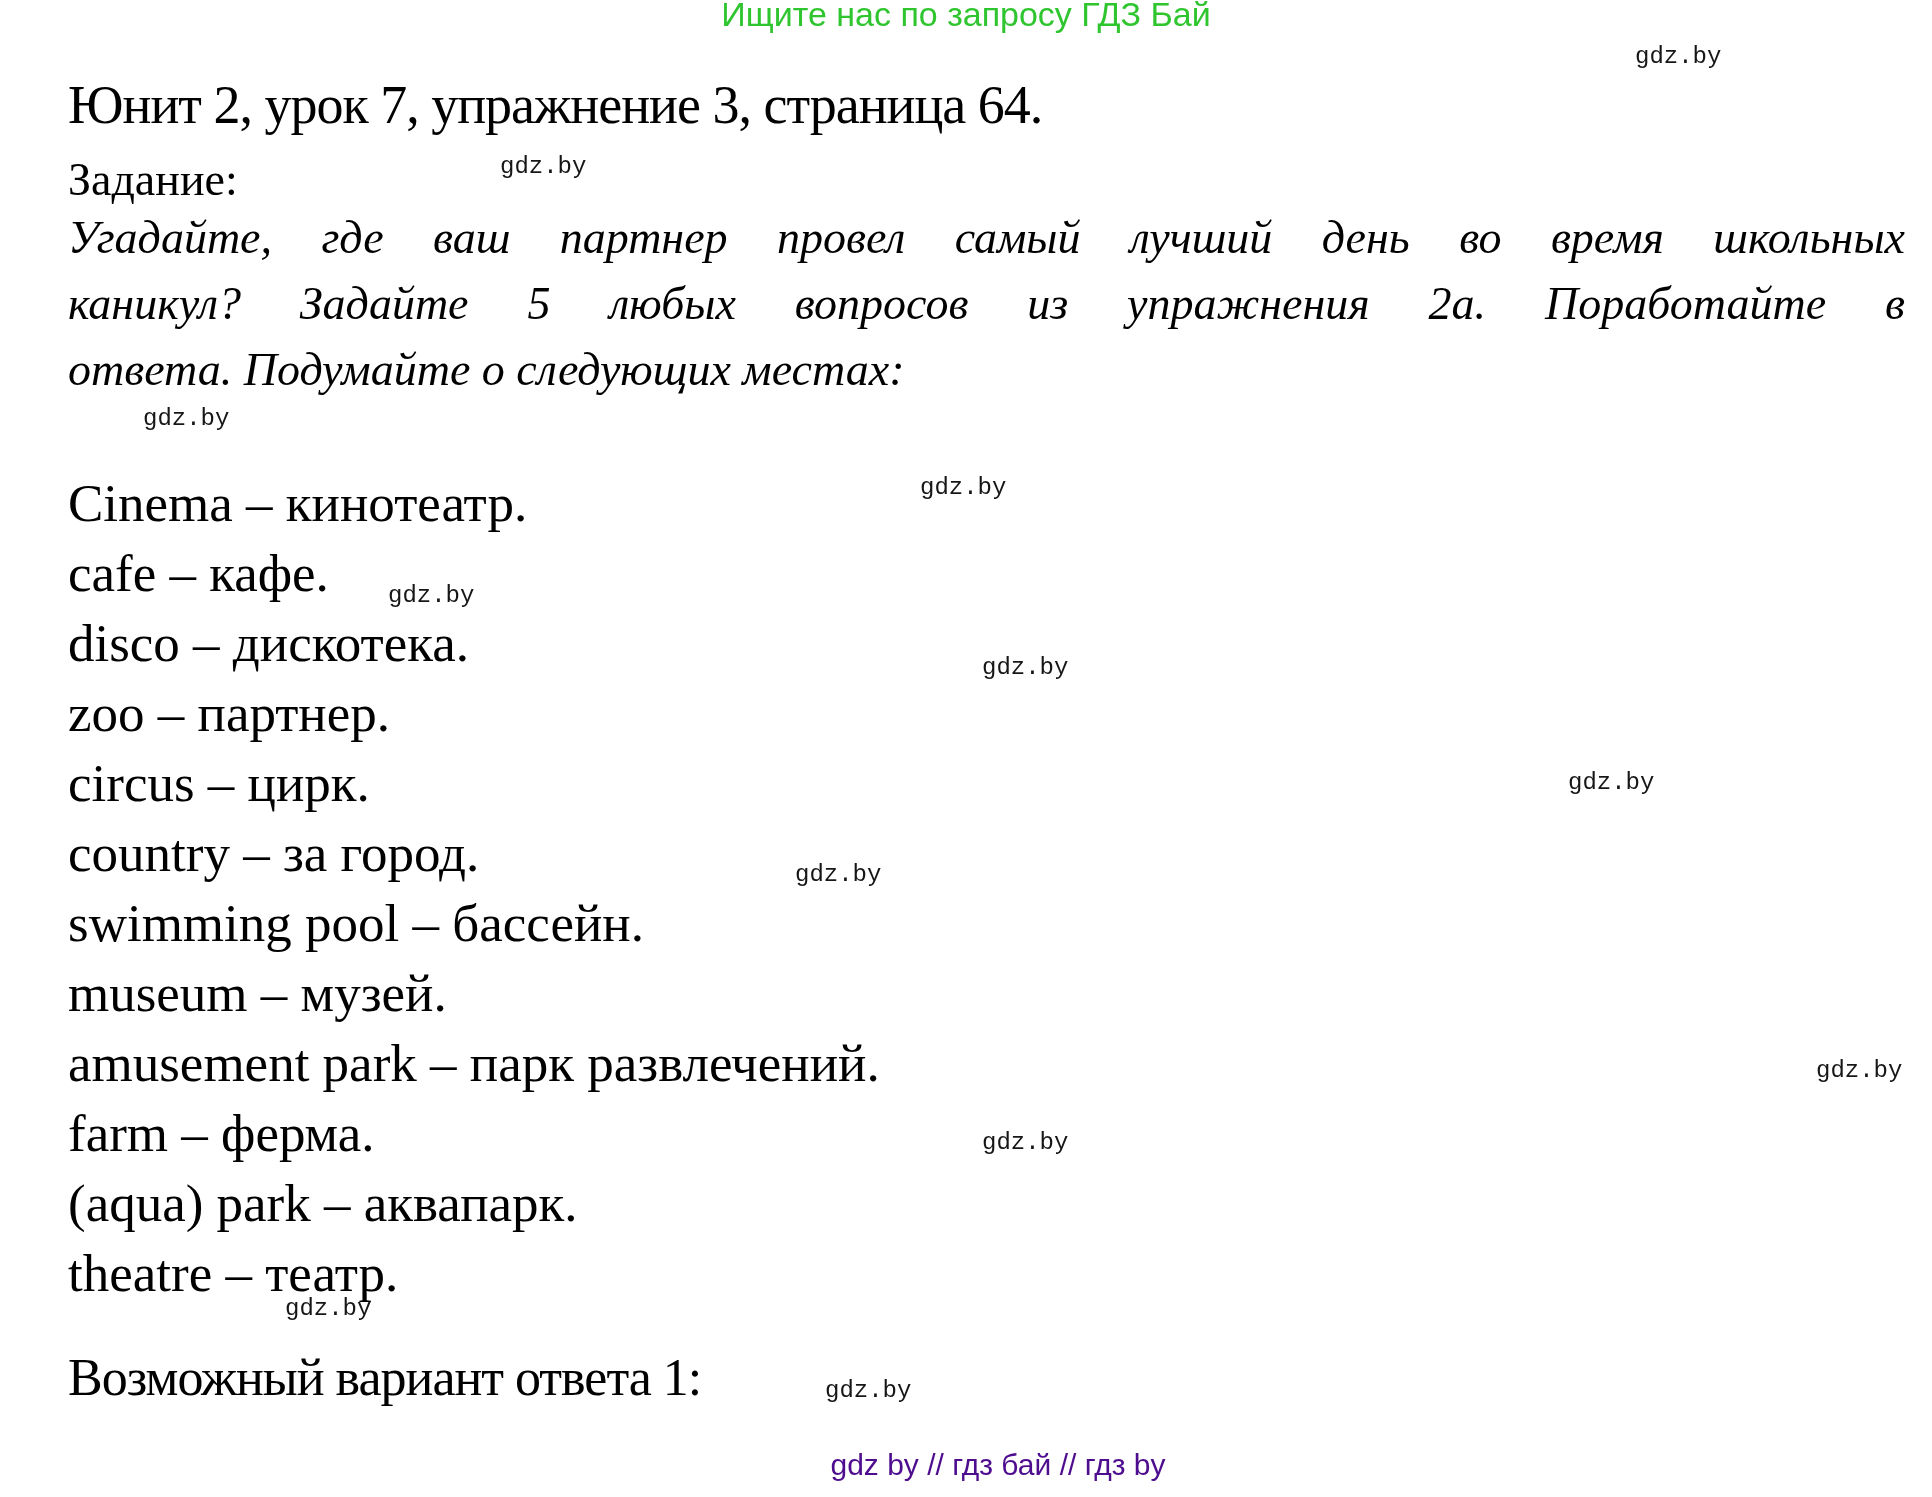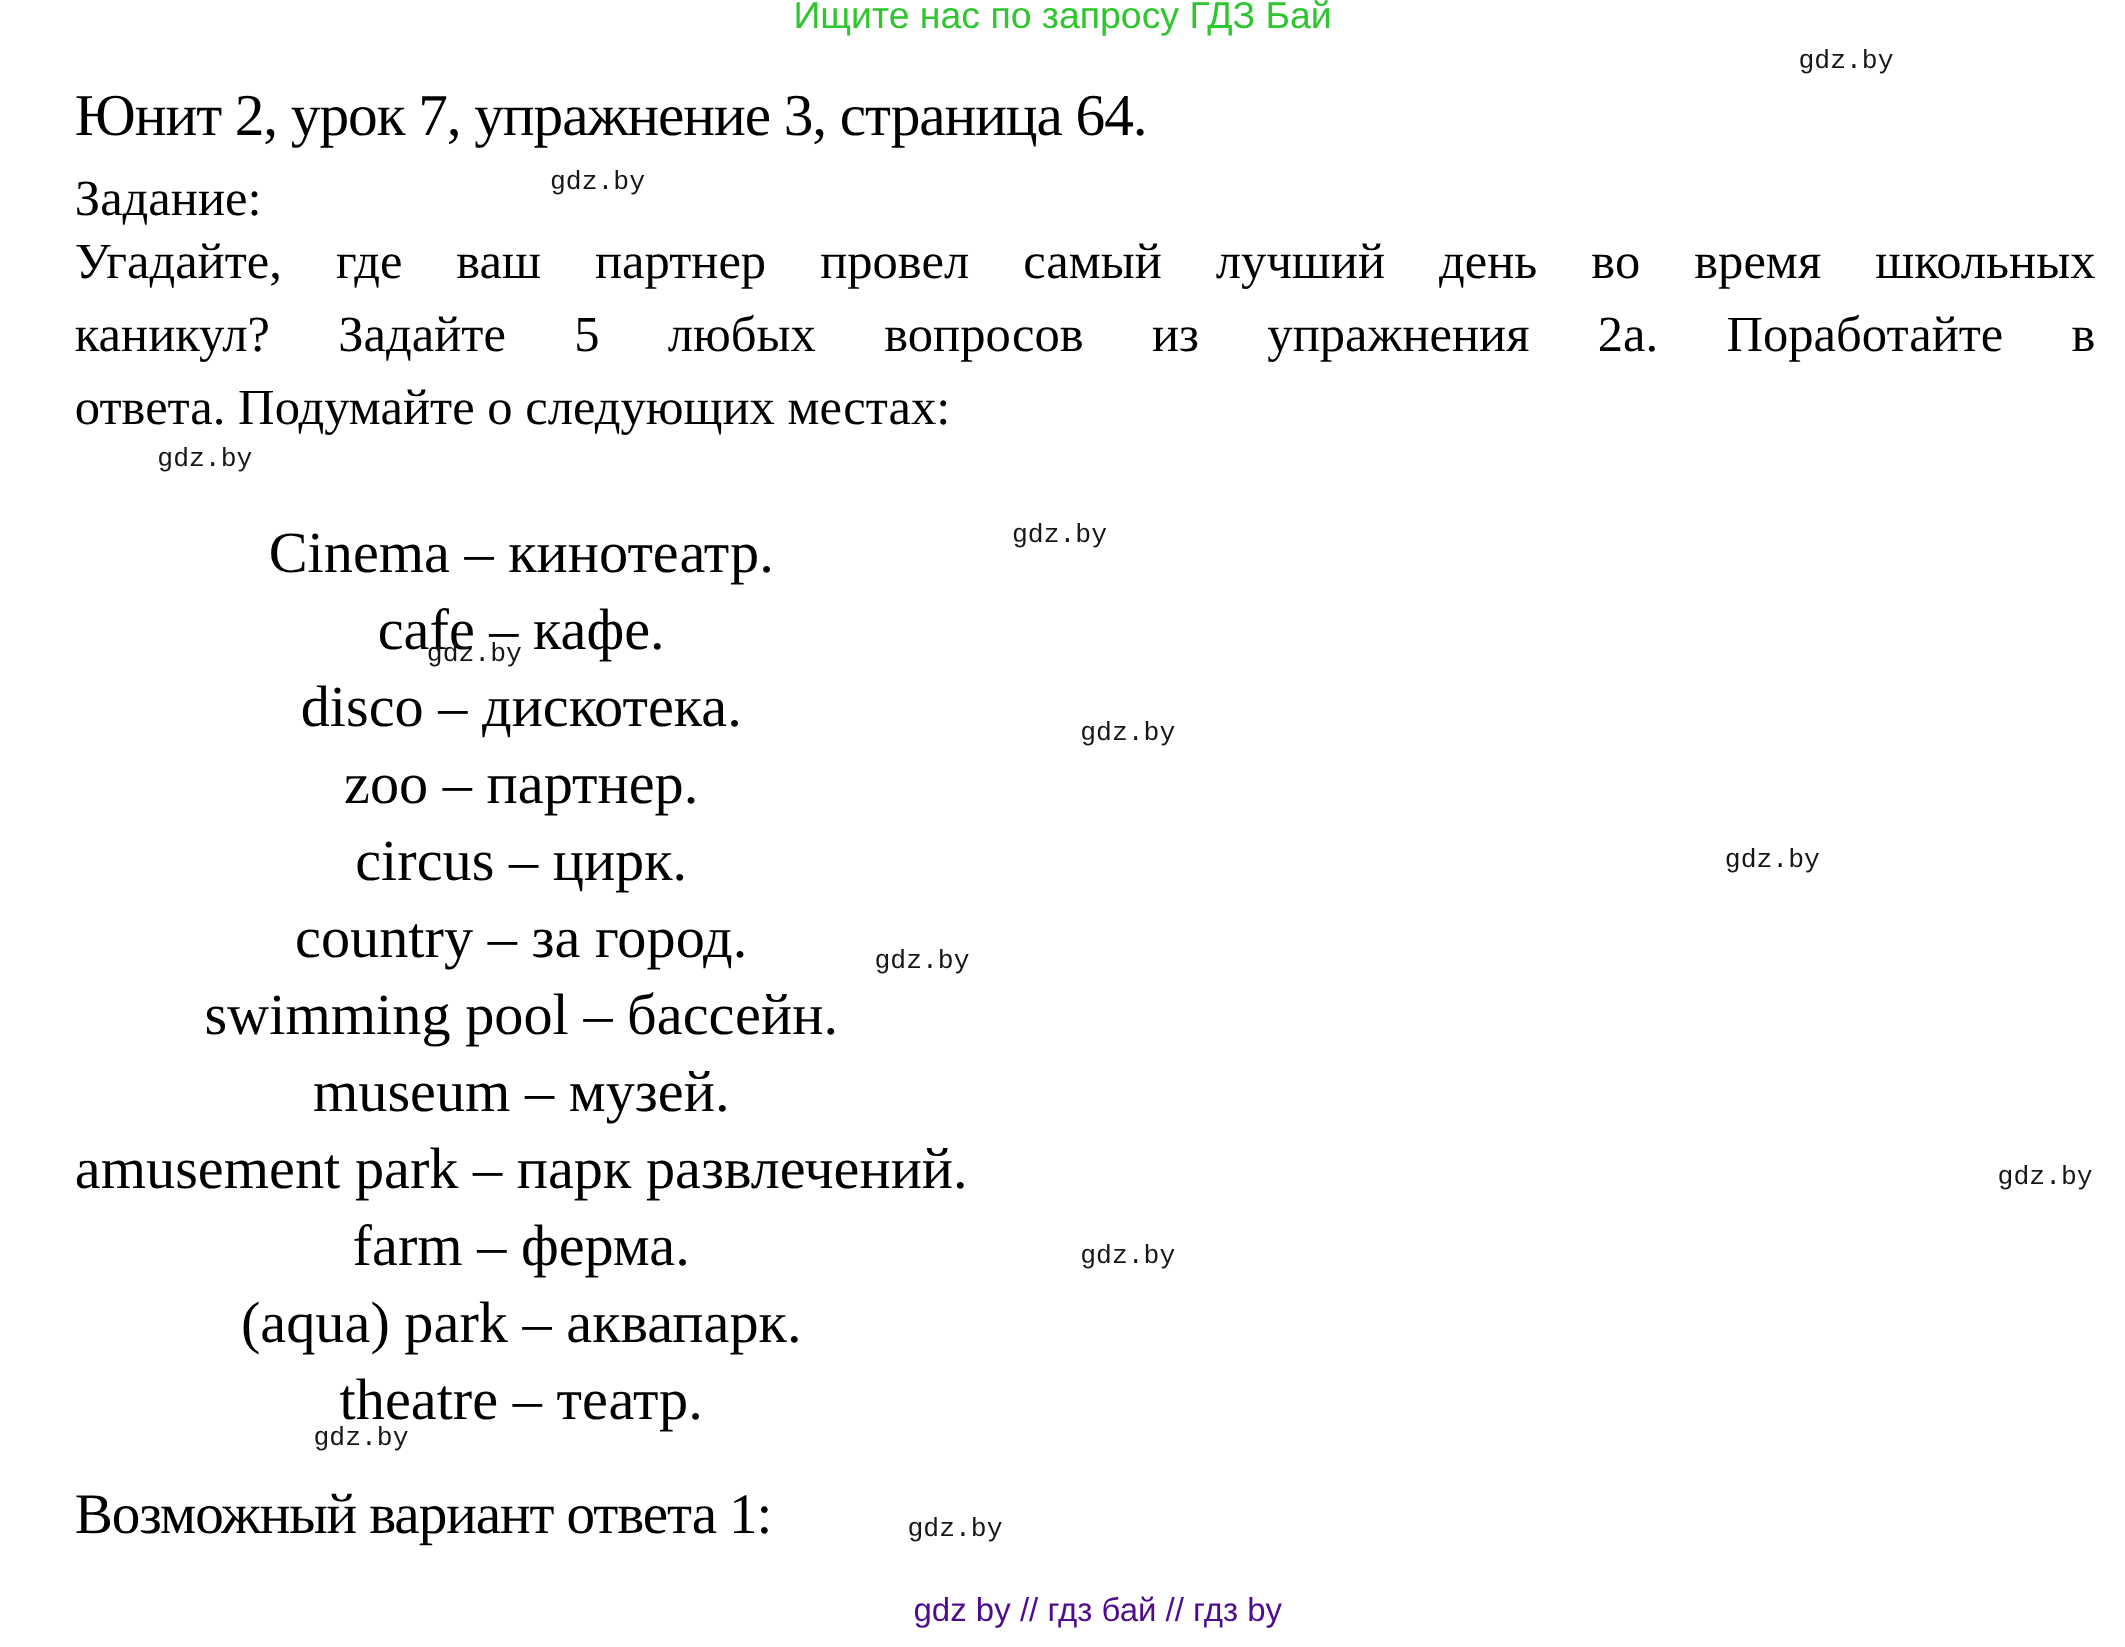--- a/index.html
+++ b/index.html
@@ -57,30 +57,29 @@
     font-size: 46px;
     line-height: 60px;
   }
   .task-desc {
     position: absolute;
     left: 68px; top: 205px;
     width: 1837px;
     font-size: 46px;
     line-height: 66px;
   }
-  .task-line { text-align: justify; text-align-last: justify; }
+  .task-line { text-align: justify; text-align-last: justify; font-style: italic; }
   .task-line.last { text-align-last: left; }
   .vocab {
     position: absolute;
     left: 68px; top: 468px;
     margin: 0; padding: 0;
     list-style: none;
     font-size: 53px;
     line-height: 70px;
-    text-align: center;
   }
   .answer-heading {
     position: absolute;
     left: 68px; top: 1345px;
     font-size: 52px;
     line-height: 66px;
     white-space: nowrap;
     letter-spacing: -1px;
   }
   .footer {

